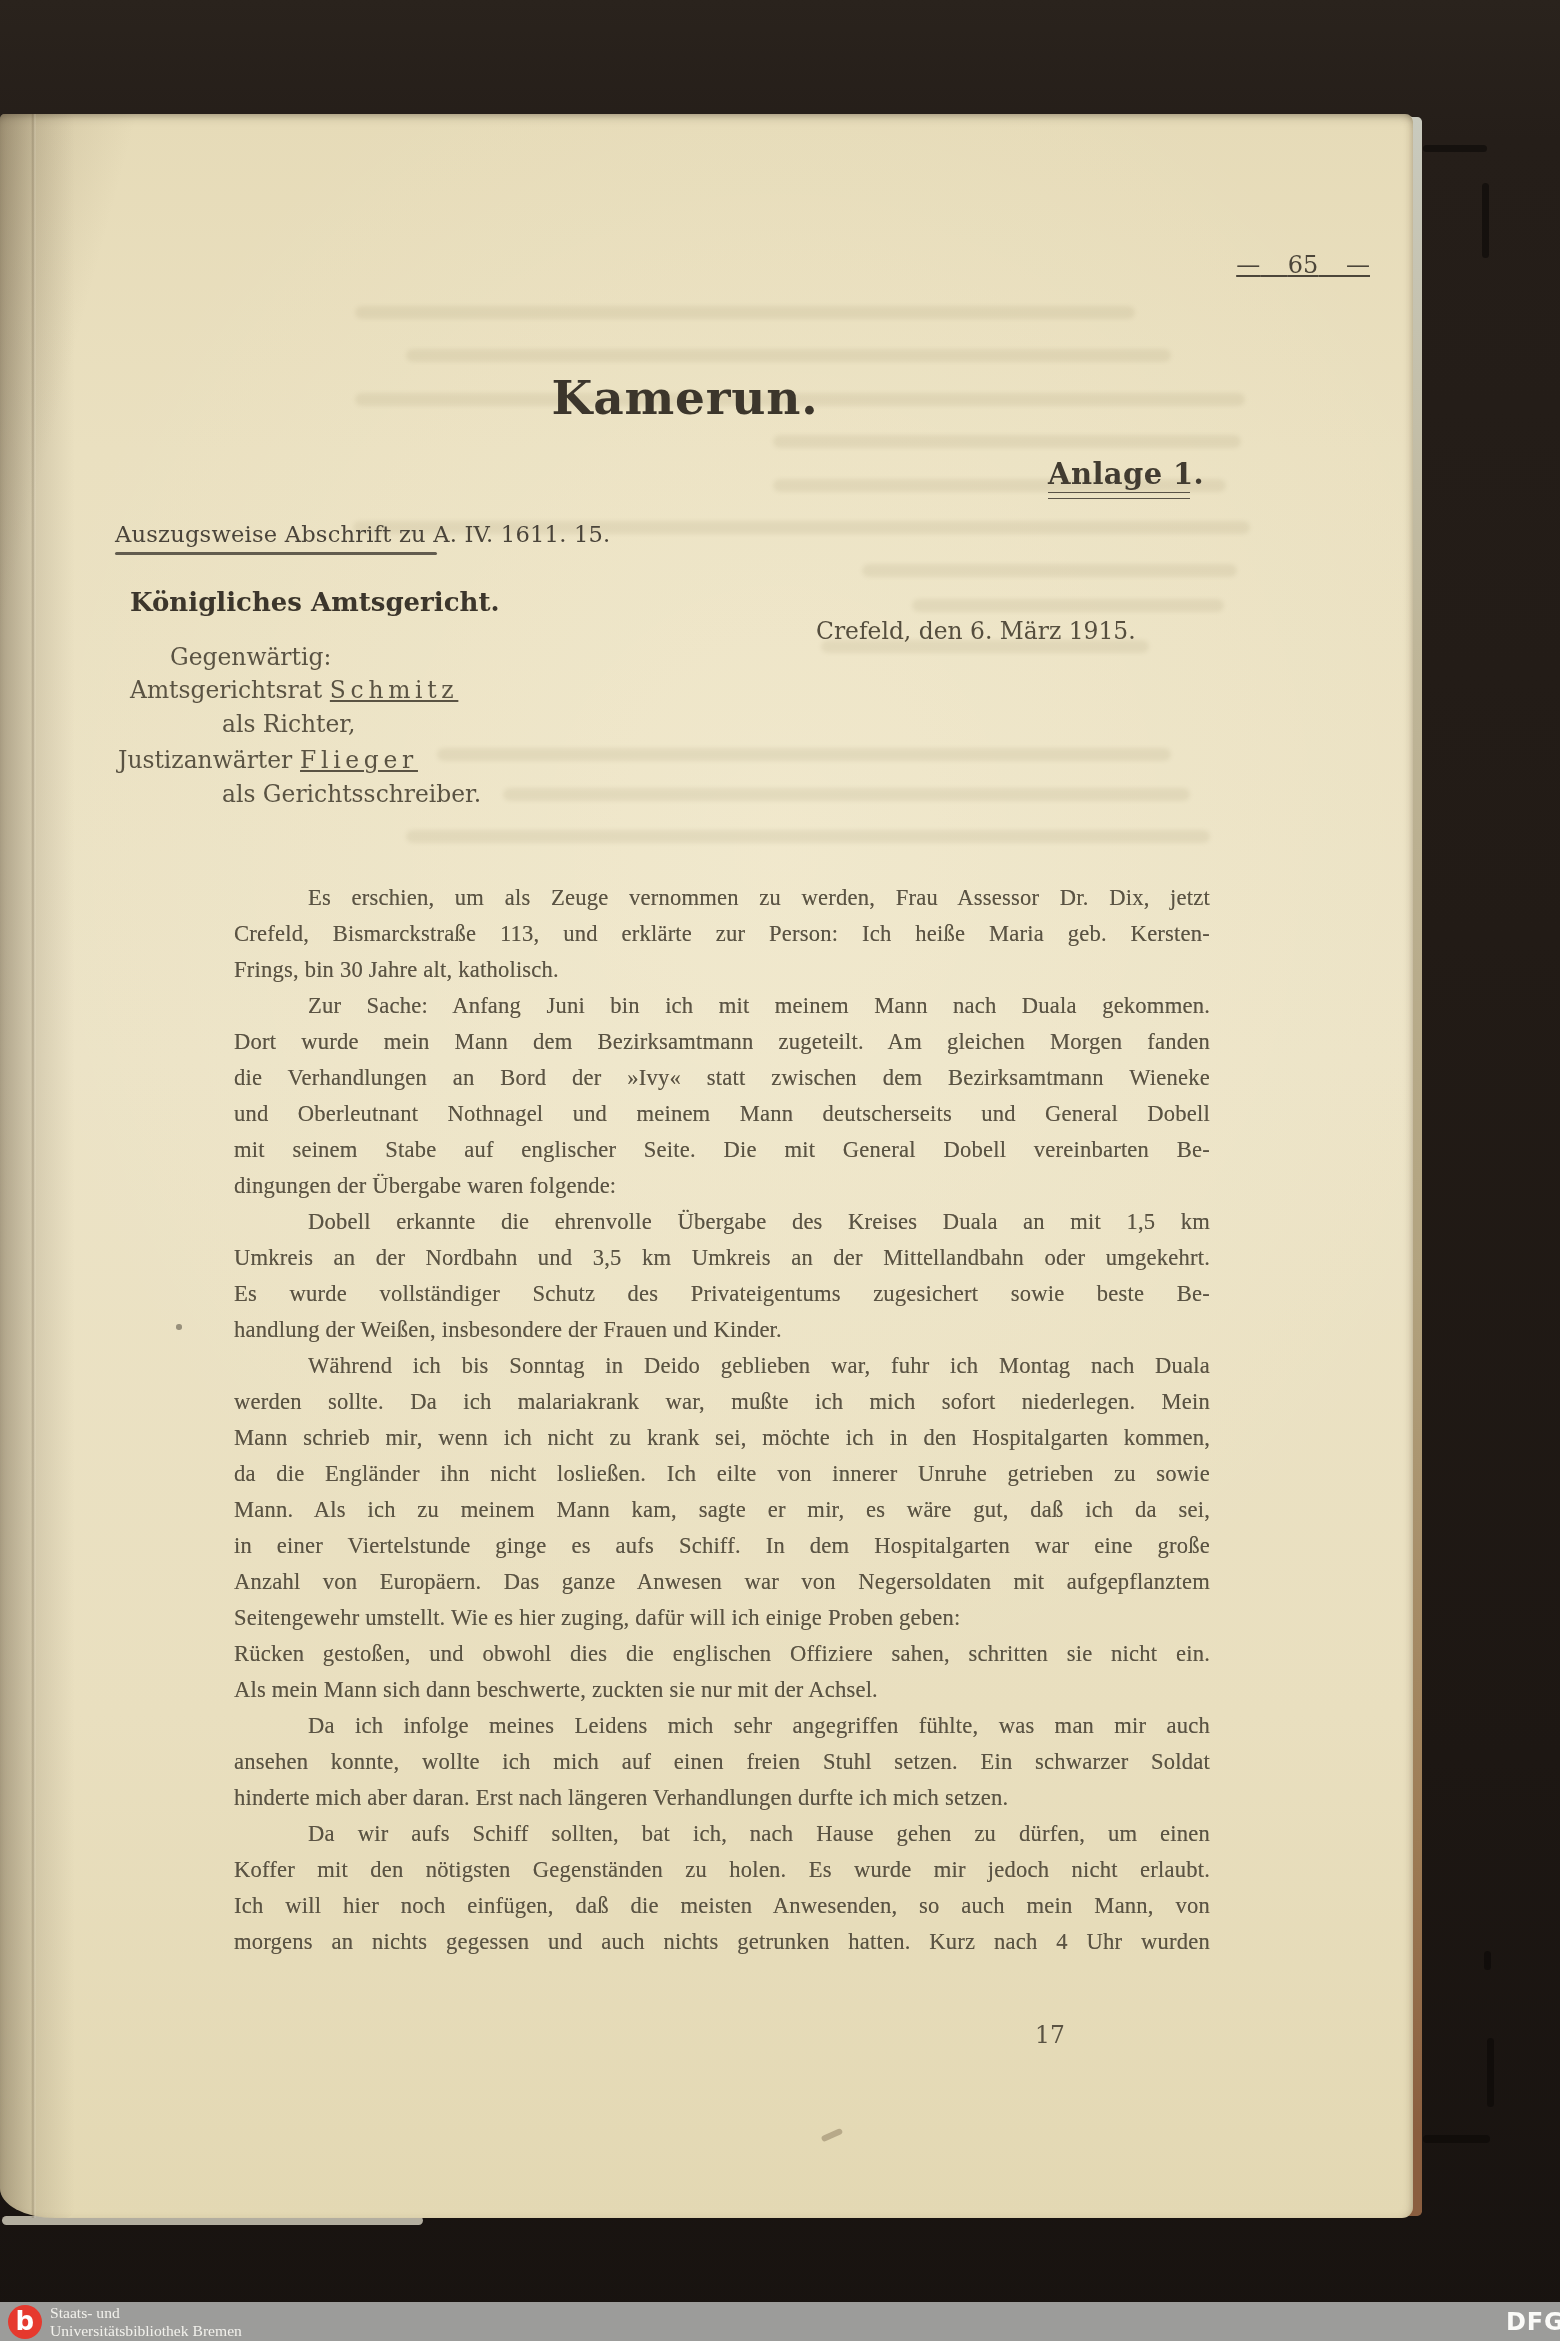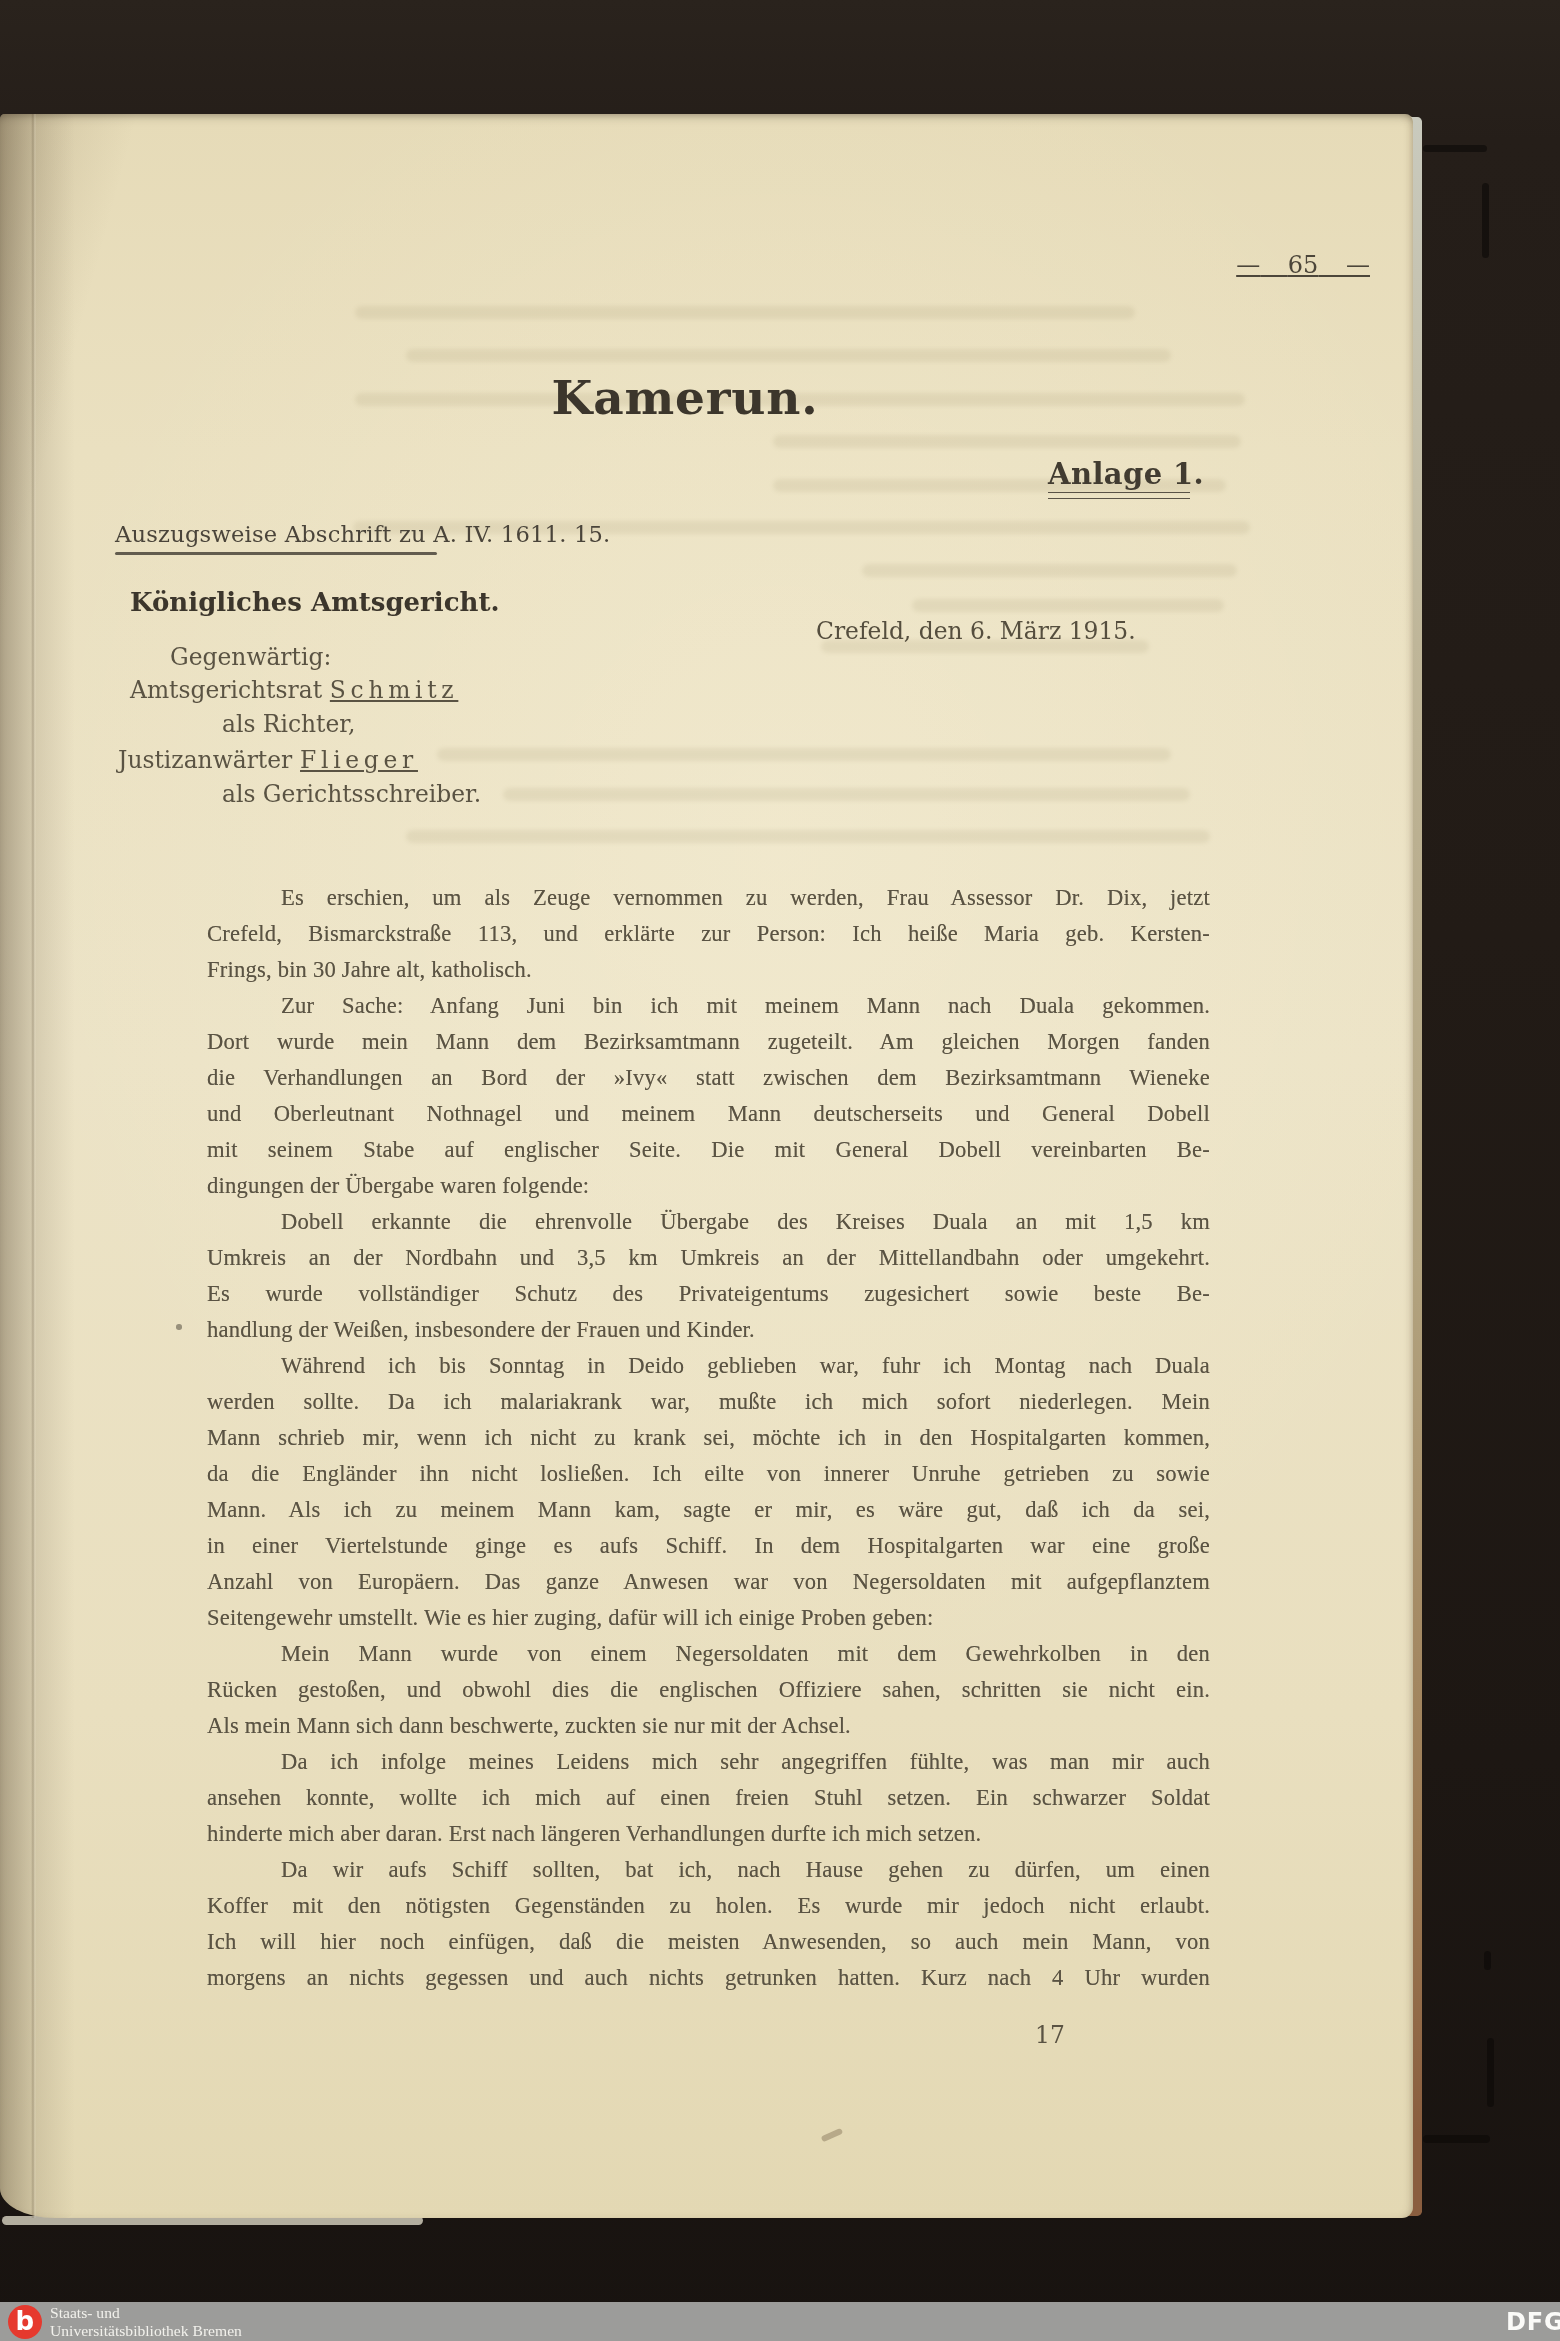--- a/index.html
+++ b/index.html
@@ -94,21 +94,21 @@
   .clerk-role  { position: absolute; left: 222px; top: 780px; font-size: 23.4px; }
   .person-title { margin-right: 7.8px; }
   .sperr { letter-spacing: 4.7px; text-decoration: underline; }
   .body-text {
     position: absolute; left: 207px; top: 880px; width: 1003px;
     font-family: "Liberation Serif", "DejaVu Serif", serif;
     font-size: 22.6px; letter-spacing: 0.2px;
     color: var(--ink-body, #5a5343);
     text-shadow: 0 0 0.5px rgba(90,82,66,0.55);
   }
-  .pline { height: 36px; line-height: 36px; text-align: justify; text-align-last: justify; white-space: nowrap; }
+  .pline { height: 36px; line-height: 36px; text-align: justify; text-align-last: justify; white-space: nowrap; margin-left: 27px; }
   .pline.first { text-indent: 74px; }
   .pline.last { text-align-last: left; white-space: normal; }
   .signature-mark { position: absolute; left: 1035px; top: 2021px; font-size: 23.4px; color: #5a5343; text-align: center; }
   .margin-dot {
     position: absolute; left: 176px; top: 1324px; width: 5.5px; height: 5.5px;
     border-radius: 50%; background: #6b6454; opacity: 0.65;
   }
   .smudge {
     position: absolute; left: 821px; top: 2132px; width: 22px; height: 6.2px;
     background: #8a7a5e; opacity: 0.5; border-radius: 3.1px; transform: rotate(-24deg);
@@ -214,21 +214,20 @@
         <div class="pline">Es wurde vollständiger Schutz des Privateigentums zugesichert sowie beste Be-</div>
         <div class="pline last">handlung der Weißen, insbesondere der Frauen und Kinder.</div>
         <div class="pline first">Während ich bis Sonntag in Deido geblieben war, fuhr ich Montag nach Duala</div>
         <div class="pline">werden sollte. Da ich malariakrank war, mußte ich mich sofort niederlegen. Mein</div>
         <div class="pline">Mann schrieb mir, wenn ich nicht zu krank sei, möchte ich in den Hospitalgarten kommen,</div>
         <div class="pline">da die Engländer ihn nicht losließen. Ich eilte von innerer Unruhe getrieben zu sowie</div>
         <div class="pline">Mann. Als ich zu meinem Mann kam, sagte er mir, es wäre gut, daß ich da sei,</div>
         <div class="pline">in einer Viertelstunde ginge es aufs Schiff. In dem Hospitalgarten war eine große</div>
         <div class="pline">Anzahl von Europäern. Das ganze Anwesen war von Negersoldaten mit aufgepflanztem</div>
         <div class="pline last">Seitengewehr umstellt. Wie es hier zuging, dafür will ich einige Proben geben:</div>
-        <div class="pline first">Mein Mann wurde von einem Negersoldaten mit dem Gewehrkolben in den</div>
         <div class="pline">Rücken gestoßen, und obwohl dies die englischen Offiziere sahen, schritten sie nicht ein.</div>
         <div class="pline last">Als mein Mann sich dann beschwerte, zuckten sie nur mit der Achsel.</div>
         <div class="pline first">Da ich infolge meines Leidens mich sehr angegriffen fühlte, was man mir auch</div>
         <div class="pline">ansehen konnte, wollte ich mich auf einen freien Stuhl setzen. Ein schwarzer Soldat</div>
         <div class="pline last">hinderte mich aber daran. Erst nach längeren Verhandlungen durfte ich mich setzen.</div>
         <div class="pline first">Da wir aufs Schiff sollten, bat ich, nach Hause gehen zu dürfen, um einen</div>
         <div class="pline">Koffer mit den nötigsten Gegenständen zu holen. Es wurde mir jedoch nicht erlaubt.</div>
         <div class="pline">Ich will hier noch einfügen, daß die meisten Anwesenden, so auch mein Mann, von</div>
         <div class="pline">morgens an nichts gegessen und auch nichts getrunken hatten. Kurz nach 4 Uhr wurden</div>
       </div>

